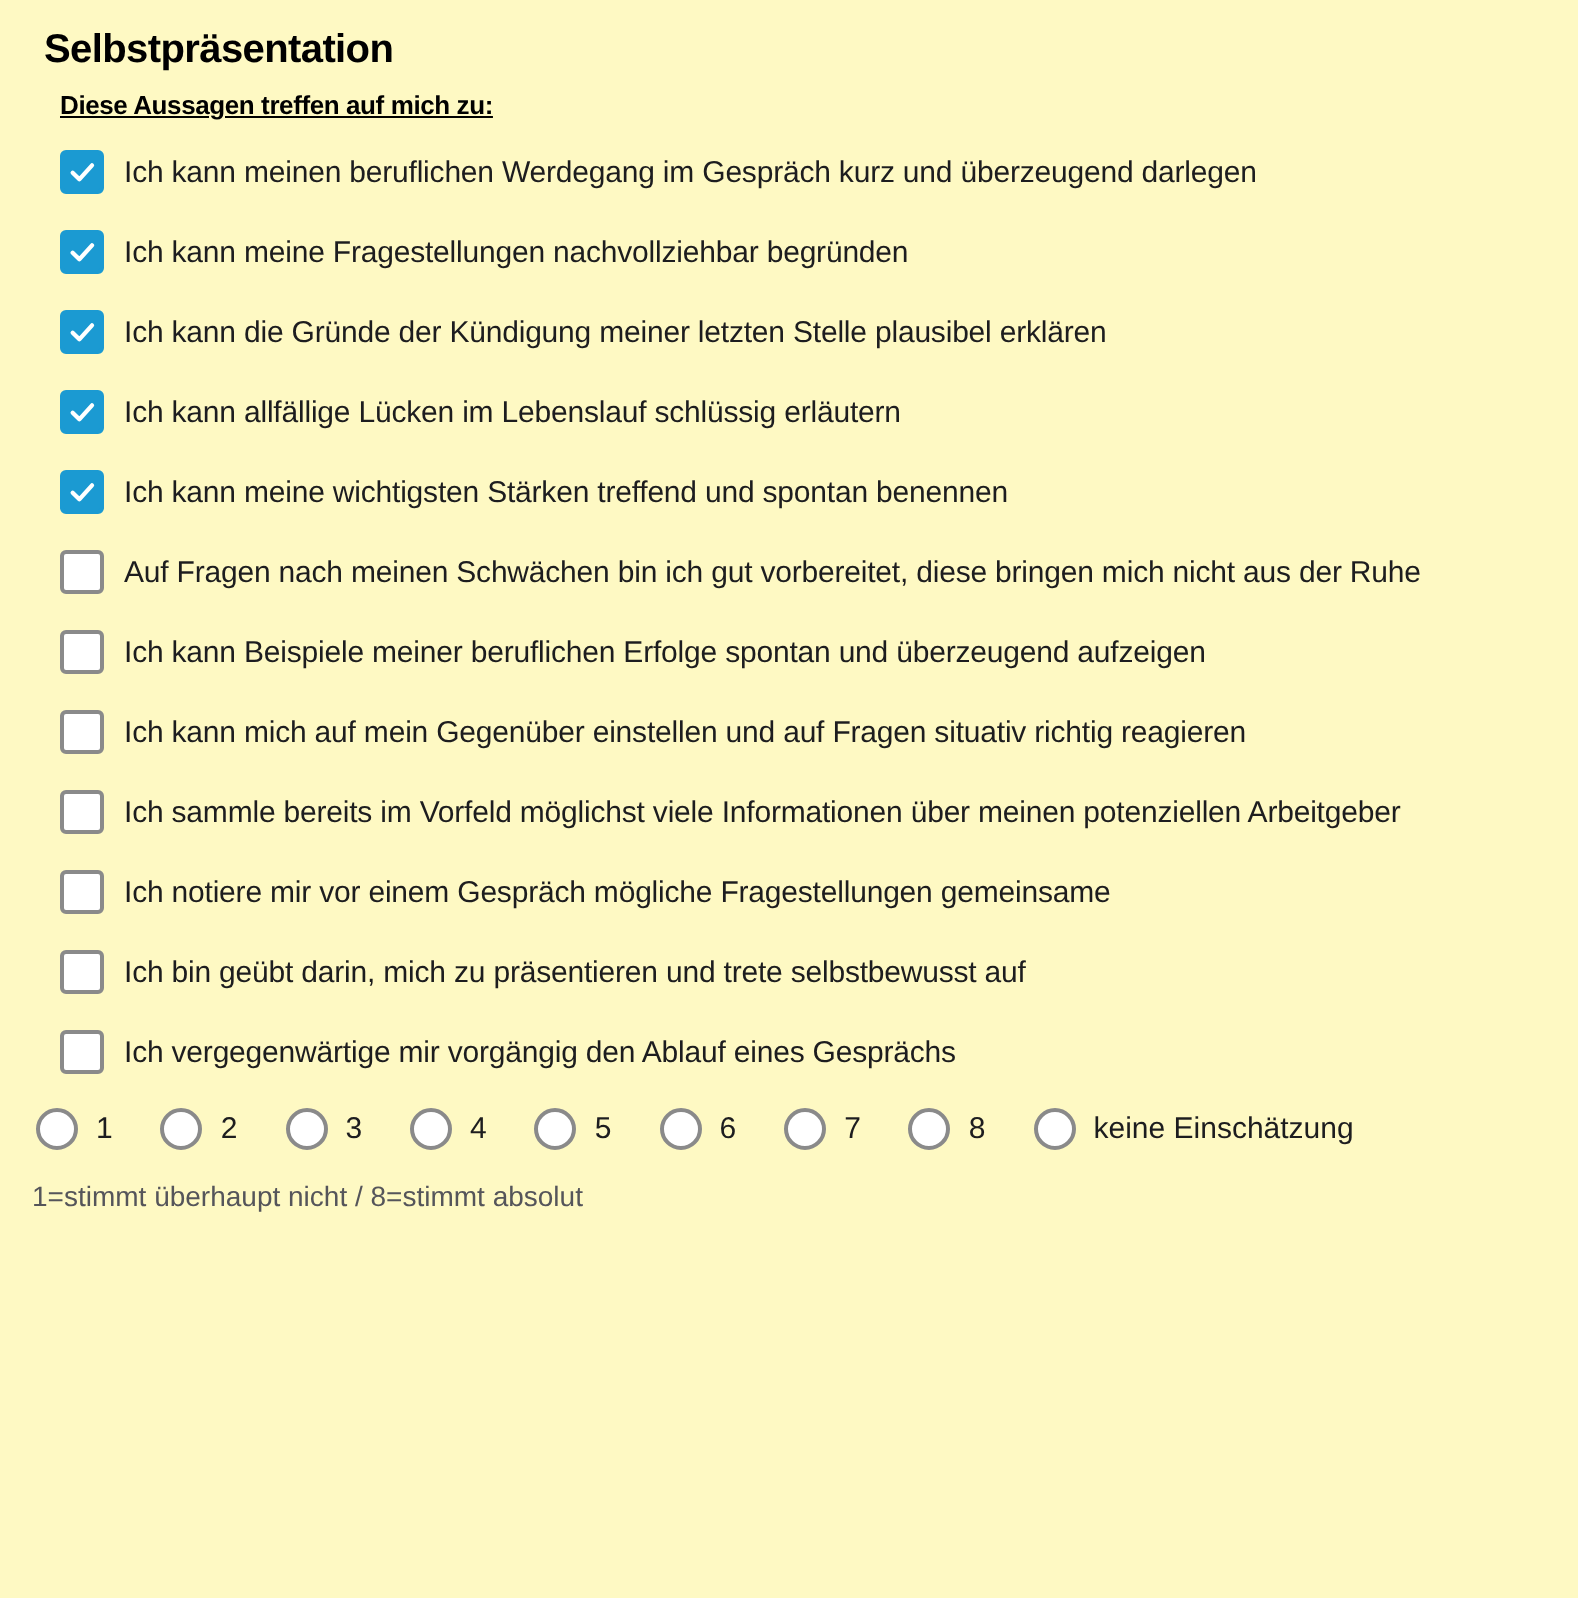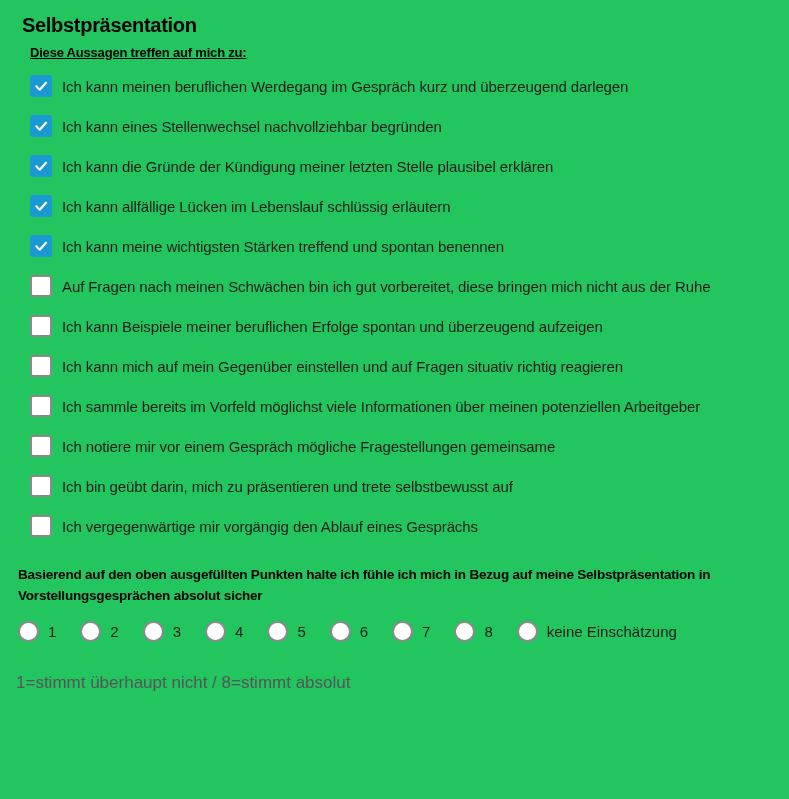--- a/index.html
+++ b/index.html
@@ -13,21 +13,21 @@
   body{
     font-family:"Liberation Sans", sans-serif;
     color:var(--text);
     width:789px;
   }
   .page{
     width:789px;
     height:799px;
     padding:13px 20px 0 22px;
     overflow:hidden;
-    background:#22c55e;
+    background:#fef9c3;
   }
   .title{
     margin:0;
     font-size:20px;
     line-height:24px;
     font-weight:800;
     letter-spacing:-0.3px;
     color:#000;
   }
   .subtitle{
@@ -108,22 +108,22 @@
     height:21px;
     border:2px solid var(--cbx-border);
     border-radius:50%;
     background:#fff;
   }
   .radio-lbl{
     font-size:15px;
     line-height:20px;
   }
   .footnote{
-    margin:32px 0 0 -6px;
-    font-size:17px;
+    margin:15px 0 0 -6px;
+    font-size:14px;
     line-height:17px;
     color:var(--muted);
   }
 </style>
 </head>
 <body>
 
 <div class="page">
 
   <h1 class="title">Selbstpräsentation</h1>
@@ -139,21 +139,21 @@
         </span>
       <span class="lbl">Ich kann meinen beruflichen Werdegang im Gespräch kurz und überzeugend darlegen</span>
     </div>
 
     <div class="row checked">
       <span class="cbx">
           <svg class="check" viewBox="0 0 24 24">
             <path d="M5 12.5l5 5L19.5 7" fill="none" stroke="#fff" stroke-width="3.2" stroke-linecap="round" stroke-linejoin="round"></path>
           </svg>
         </span>
-      <span class="lbl">Ich kann eines Stellenwechsel nachvollziehbar begründen</span>
+      <span class="lbl">Ich kann meine Fragestellungen nachvollziehbar begründen</span>
     </div>
 
     <div class="row checked">
       <span class="cbx">
           <svg class="check" viewBox="0 0 24 24">
             <path d="M5 12.5l5 5L19.5 7" fill="none" stroke="#fff" stroke-width="3.2" stroke-linecap="round" stroke-linejoin="round"></path>
           </svg>
         </span>
       <span class="lbl">Ich kann die Gründe der Kündigung meiner letzten Stelle plausibel erklären</span>
     </div>
@@ -208,21 +208,20 @@
       <span class="lbl">Ich bin geübt darin, mich zu präsentieren und trete selbstbewusst auf</span>
     </div>
 
     <div class="row">
       <span class="cbx"></span>
       <span class="lbl">Ich vergegenwärtige mir vorgängig den Ablauf eines Gesprächs</span>
     </div>
 
   </div>
 
-  <div class="question">Basierend auf den oben ausgefüllten Punkten halte ich fühle ich mich in Bezug auf meine Selbstpräsentation in Vorstellungsgesprächen absolut sicher</div>
 
   <div class="radios">
     <label class="radio-opt">
       <span class="radio"></span>
       <span class="radio-lbl">1</span>
     </label>
     <label class="radio-opt">
       <span class="radio"></span>
       <span class="radio-lbl">2</span>
     </label>

